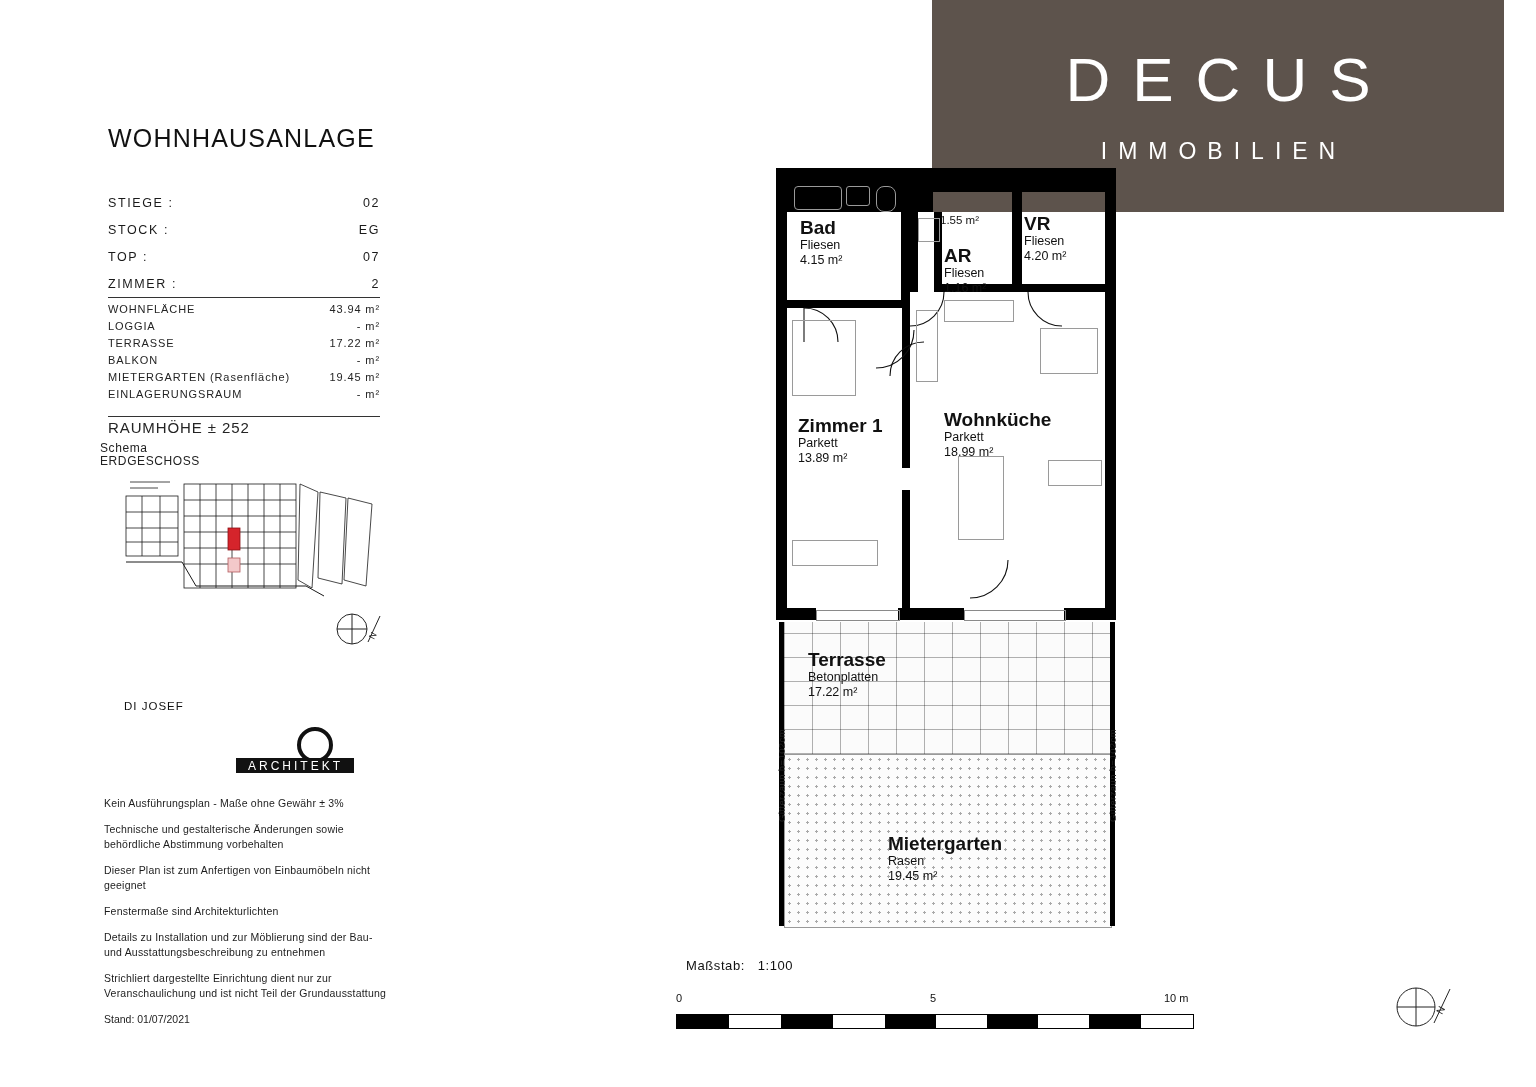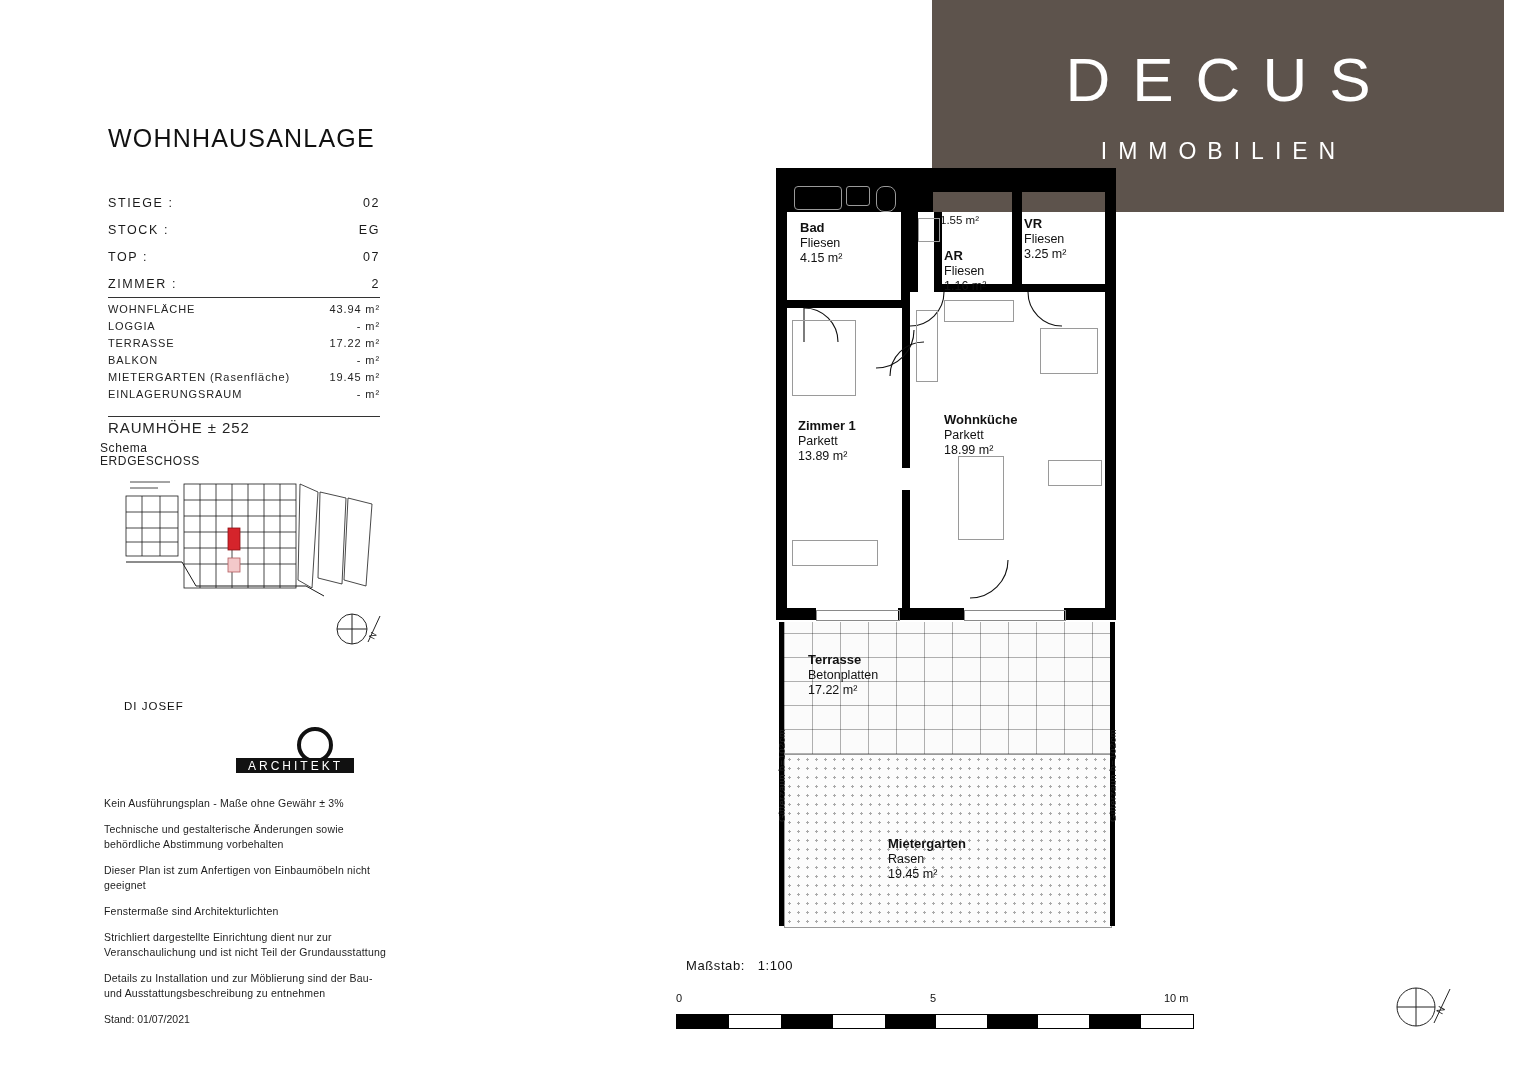--- a/index.html
+++ b/index.html
@@ -77,21 +77,21 @@
 
   
   #disclaimer{position:absolute;left:104px;top:796px;width:288px;font-size:10.5px;line-height:15px;color:#1c1c1c;letter-spacing:0.2px;}
   #disclaimer p{margin:0 0 11px 0;}
   #stand{position:absolute;left:104px;top:1013px;font-size:10.5px;color:#1c1c1c;}
 
   
   #plan{left:676px;top:160px;width:800px;height:780px;}
   .wall{position:absolute;background:#000;}
   .roomlabel{position:absolute;font-size:12.5px;line-height:15px;color:#111;}
-  .roomlabel b{font-size:13px;}
+  .roomlabel b{font-size:19px;}
   .small{font-size:11.5px;}
 
   .hatch-terrace{
     position:absolute;
     background:
       repeating-linear-gradient(0deg, rgba(0,0,0,.30) 0 1px, transparent 1px 24px),
       repeating-linear-gradient(90deg, rgba(0,0,0,.30) 0 1px, transparent 1px 28px),
       #fbfbfb;
   }
   .hatch-garden{
@@ -208,22 +208,22 @@
   <div id="arch-dot"></div>
   <div id="arch-bar"></div>
   <div id="arch-sub">ARCHITEKT</div>
 </div>
 
 <div id="disclaimer">
   <p>Kein Ausführungsplan - Maße ohne Gewähr ± 3%</p>
   <p>Technische und gestalterische Änderungen sowie behördliche Abstimmung vorbehalten</p>
   <p>Dieser Plan ist zum Anfertigen von Einbaumöbeln nicht geeignet</p>
   <p>Fenstermaße sind Architekturlichten</p>
+  <p>Details zu Installation und zur Möblierung sind der Bau- und Ausstattungsbeschreibung zu entnehmen</p>
   <p>Strichliert dargestellte Einrichtung dient nur zur Veranschaulichung und ist nicht Teil der Grundausstattung</p>
-  <p>Details zu Installation und zur Möblierung sind der Bau- und Ausstattungsbeschreibung zu entnehmen</p>
 </div>
 <div id="stand">Stand: 01/07/2021</div>
 
 <div class="abs" id="plan">
 
   <div class="wall" style="left:100px;top:8px;width:340px;height:10px;"></div>
   <div class="wall" style="left:100px;top:8px;width:11px;height:450px;"></div>
   <div class="wall" style="left:429px;top:8px;width:11px;height:450px;"></div>
 
   <div class="wall" style="left:111px;top:18px;width:122px;height:34px;"></div>
@@ -273,21 +273,21 @@
     <b>Bad</b><br>
     <span>Fliesen</span><br>
     <span>4.15 m²</span>
   </div>
   <div class="roomlabel small" style="left:264px;top:53px;">
     <span>1.55 m²</span>
   </div>
   <div class="roomlabel" style="left:348px;top:56px;">
     <b>VR</b><br>
     <span>Fliesen</span><br>
-    <span>3.25 m²</span>
+    <span>4.20 m²</span>
   </div>
   <div class="roomlabel" style="left:268px;top:88px;">
     <b>AR</b><br>
     <span>Fliesen</span><br>
     <span>1.16 m²</span>
   </div>
   <div class="roomlabel" style="left:122px;top:258px;">
     <b>Zimmer 1</b><br>
     <span>Parkett</span><br>
     <span>13.89 m²</span>

